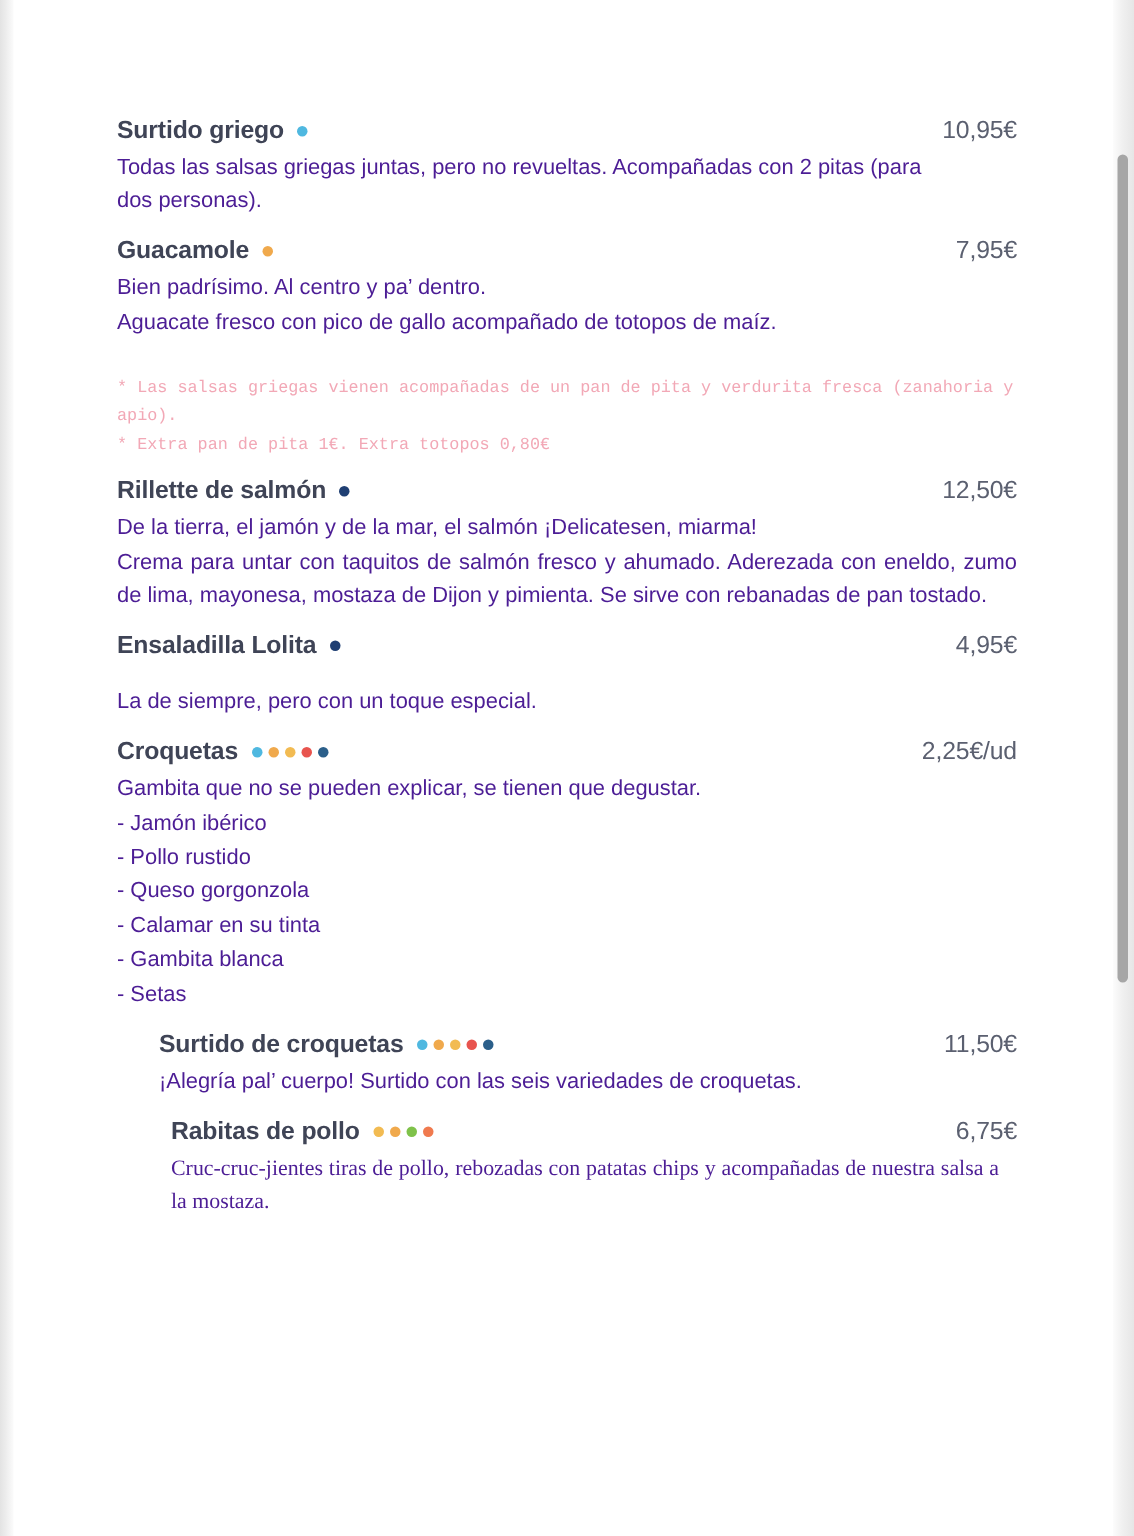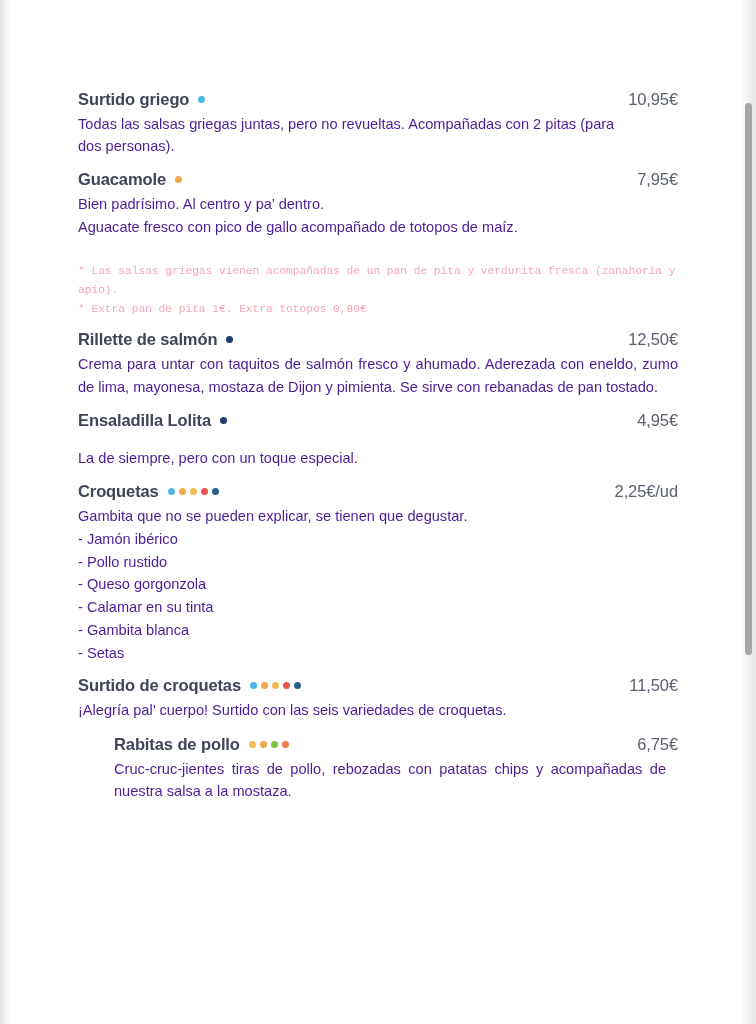--- a/index.html
+++ b/index.html
@@ -58,21 +58,21 @@
     width: 7px;
     height: 552px;
     background: #a6a6a6;
     border-radius: 4px;
   }
 
   
   .menu {
     position: absolute;
     left: 78px;
-    top: 12px;
+    top: 0;
     width: 600px;
   }
 
   
   .dish { margin: 0; }
 
   .dish-head {
     display: flex;
     align-items: baseline;
     justify-content: space-between;
@@ -215,20 +215,21 @@
         <div class="dish-head">
           <span class="dish-title-wrap">
             <span class="dish-name">Rillette de salmón</span>
             <span class="dots">
               <span class="dot" style="background:#1f3f73"></span>
             </span>
           </span>
           <span class="dish-price">12,50€</span>
         </div>
         <div class="dish-desc justify">
+          <p style="text-align:left;">De la tierra, el jamón y de la mar, el salmón ¡Delicatesen, miarma!</p>
           <p>Crema para untar con taquitos de salmón fresco y ahumado. Aderezada con eneldo, zumo de lima, mayonesa, mostaza de Dijon y pimienta. Se sirve con rebanadas de pan tostado.</p>
         </div>
       </div>
 
       <div class="dish" style="margin-top:13px;">
         <div class="dish-head">
           <span class="dish-title-wrap">
             <span class="dish-name">Ensaladilla Lolita</span>
             <span class="dots">
               <span class="dot" style="background:#1f3f73"></span>
@@ -259,21 +260,21 @@
           <p>Gambita que no se pueden explicar, se tienen que degustar.</p>
           <p>- Jamón ibérico</p>
           <p>- Pollo rustido</p>
           <p>- Queso gorgonzola</p>
           <p>- Calamar en su tinta</p>
           <p>- Gambita blanca</p>
           <p>- Setas</p>
         </div>
       </div>
 
-      <div class="dish" style="margin-top:12px;">
+      <div class="dish" style="margin-top:12px;margin-left:28px;">
         <div class="dish-head">
           <span class="dish-title-wrap">
             <span class="dish-name">Surtido de croquetas</span>
             <span class="dots">
               <span class="dot" style="background:#4fb8e0"></span>
               <span class="dot" style="background:#f0a94c"></span>
               <span class="dot" style="background:#f2bb52"></span>
               <span class="dot" style="background:#e8544e"></span>
               <span class="dot" style="background:#2b5f8a"></span>
             </span>
@@ -289,21 +290,21 @@
             <span class="dish-name">Rabitas de pollo</span>
             <span class="dots">
               <span class="dot" style="background:#f2bb52"></span>
               <span class="dot" style="background:#f0a94c"></span>
               <span class="dot" style="background:#7fc24a"></span>
               <span class="dot" style="background:#f07a4e"></span>
             </span>
           </span>
           <span class="dish-price">6,75€</span>
         </div>
-        <div class="dish-desc justify" style="max-width:552px;">Cruc-cruc-jientes tiras de pollo, rebozadas con patatas chips y acompañadas de nuestra salsa a la mostaza.</div>
+        <div class="dish-desc justify" style="max-width:552px;font-family:Liberation Serif, serif;">Cruc-cruc-jientes tiras de pollo, rebozadas con patatas chips y acompañadas de nuestra salsa a la mostaza.</div>
       </div>
 
     </div>
   </div>
 
   <div class="scrollbar-track">
     <div class="scrollbar-thumb"></div>
   </div>
 
 </div>

